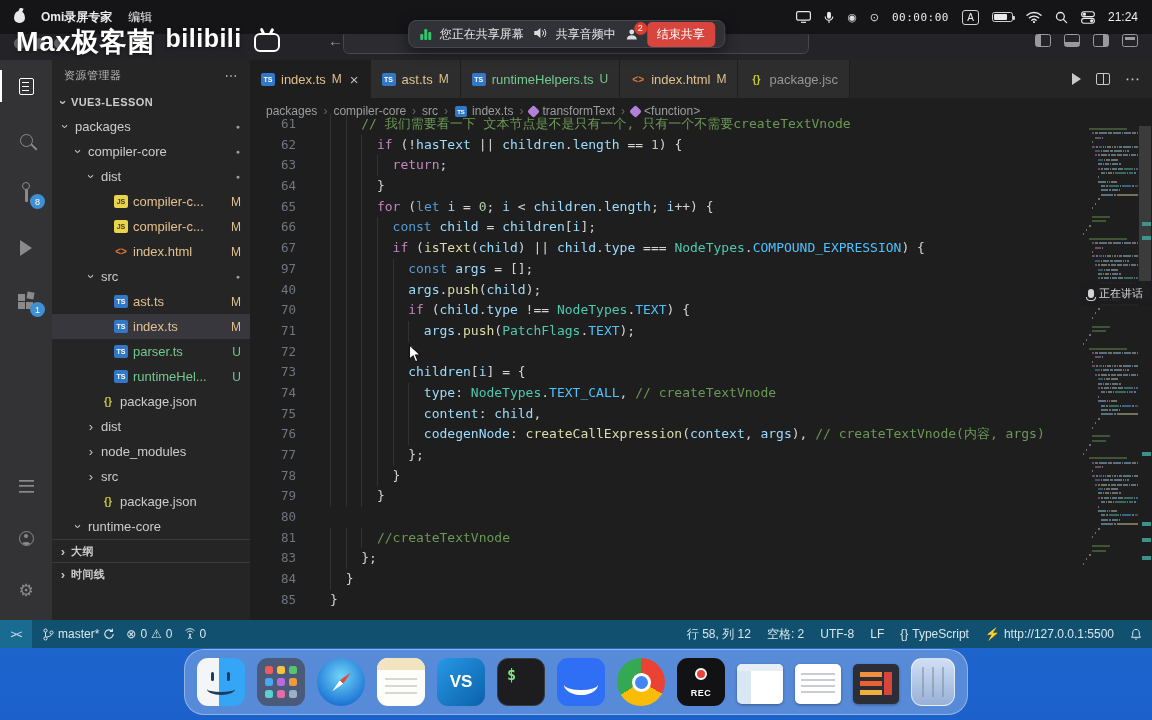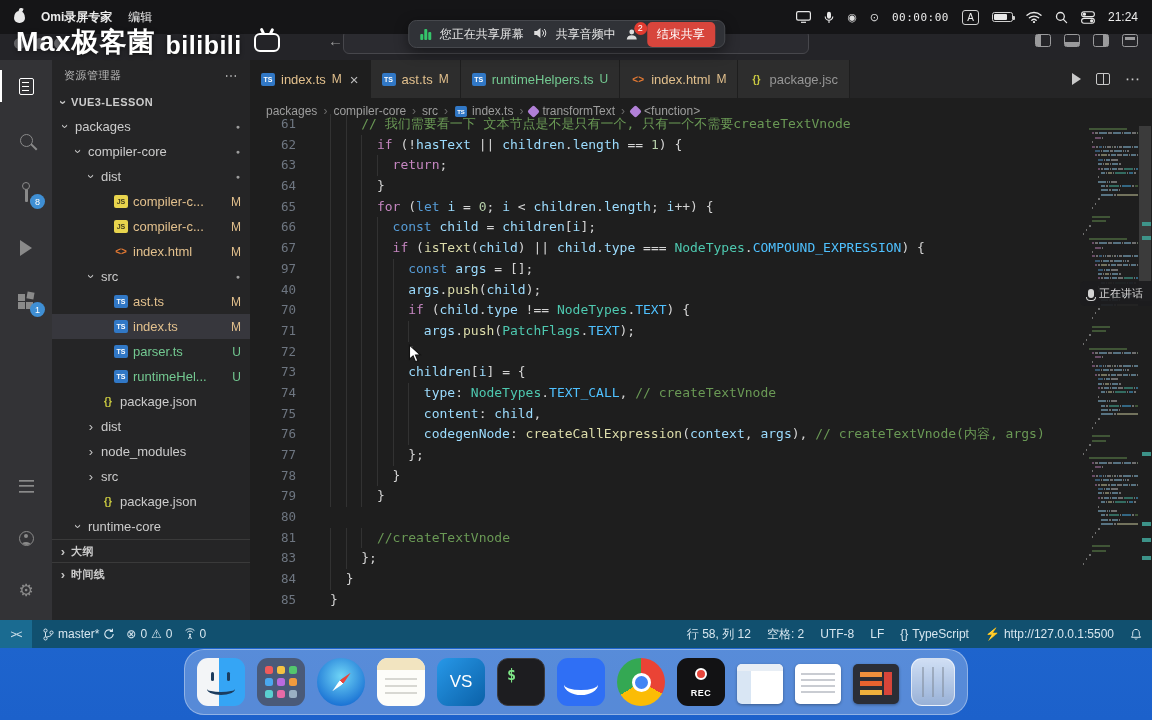--- a/index.html
+++ b/index.html
@@ -25,21 +25,21 @@
 
 .sharebar{position:absolute;top:20px;left:50%;transform:translateX(-53%);height:28px;background:#303237;border:1px solid #46484d;border-radius:8px;display:flex;align-items:center;gap:9px;padding:0 9px 0 11px;z-index:80;box-shadow:0 4px 14px rgba(0,0,0,.45);color:#e9e9e9;font-size:12px;white-space:nowrap}
 .eq{display:flex;align-items:flex-end;gap:1.5px;height:11px}
 .eq i{width:2.5px;background:#35c56a;border-radius:1px}
 .eq i:nth-child(1){height:6px}.eq i:nth-child(2){height:11px}.eq i:nth-child(3){height:8px}
 .share-badge-wrap{position:relative;display:flex;align-items:center}
 .share-badge{position:absolute;top:-6px;right:-9px;background:#e23b30;color:#fff;font-size:9px;min-width:13px;height:13px;border-radius:7px;display:flex;align-items:center;justify-content:center;padding:0 3px}
 .endshare{background:#d7453c;color:#fff;border-radius:5px;padding:4px 10px;font-size:12px;cursor:pointer}
 
 
-.watermark{position:absolute;left:16px;top:24px;z-index:90;display:flex;align-items:flex-end;gap:10px;color:#fff;text-shadow:0 1px 4px rgba(0,0,0,.55);pointer-events:none}
+.watermark{position:absolute;left:16px;top:24px;z-index:90;display:flex;align-items:flex-start;gap:10px;color:#fff;text-shadow:0 1px 4px rgba(0,0,0,.55);pointer-events:none}
 .wm-name{font-size:27px;font-weight:700;letter-spacing:1px}
 .wm-brand{font-size:25px;font-weight:800;letter-spacing:.5px}
 .wm-tv{width:26px;height:19px;border:2.5px solid #fff;border-radius:6px;position:relative;align-self:center;margin-left:2px}
 .wm-tv::before,.wm-tv::after{content:"";position:absolute;top:-7px;width:2.5px;height:7px;background:#fff;border-radius:2px}
 .wm-tv::before{left:5px;transform:rotate(-25deg)}
 .wm-tv::after{right:5px;transform:rotate(25deg)}
 
 
 .vscode{position:absolute;top:24px;left:0;width:1152px;height:624px;z-index:10;display:flex;flex-direction:column}
 .titlebar{height:36px;background:#242428;position:relative;flex:none}
@@ -160,21 +160,21 @@
 .f-smile{position:absolute;left:10px;right:10px;bottom:11px;height:12px;border-bottom:3px solid #1b3c5e;border-radius:0 0 50% 50%}
 .launchpad-icon{background:rgba(70,74,88,.75);display:grid;grid-template-columns:repeat(3,8px);grid-template-rows:repeat(3,8px);gap:4px;align-content:center;justify-content:center}
 .lp-dot{border-radius:2.5px}
 .lp0{background:#f05b5b}.lp1{background:#f5c242}.lp2{background:#53c66e}.lp3{background:#4aa8f0}.lp4{background:#b96ae0}.lp5{background:#f09a3e}.lp6{background:#5ad0d0}.lp7{background:#e86aa6}.lp8{background:#9ab0c4}
 .safari-icon{background:radial-gradient(circle at 50% 38%,#6fd5f6,#1a72d4 78%);border-radius:50%}
 .needle{position:absolute;left:50%;top:50%;width:5px;height:26px;margin:-13px 0 0 -2.5px;background:linear-gradient(180deg,#e8453c 0 50%,#fff 50% 100%);transform:rotate(45deg);clip-path:polygon(50% 0,100% 50%,50% 100%,0 50%)}
 .notes-icon{background:#fdfdf9}
 .notes-icon::before{content:"";position:absolute;left:0;right:0;top:0;height:12px;background:#f2e4c0;border-radius:11px 11px 0 0}
 .notes-icon::after{content:"";position:absolute;left:8px;right:8px;top:20px;height:2px;background:#d8d8d2;box-shadow:0 7px 0 #d8d8d2,0 14px 0 #d8d8d2}
 .vscode-icon{background:linear-gradient(135deg,#2798e8,#0b61a8)}
-.vs-txt{position:absolute;inset:0;display:flex;align-items:center;justify-content:center;color:#fff;font-weight:400;font-size:17px}
+.vs-txt{position:absolute;inset:0;display:flex;align-items:center;justify-content:center;color:#fff;font-weight:700;font-size:17px}
 .terminal-icon{background:#1d1d20;border:1px solid #3a3a3e}
 .term-txt{position:absolute;left:9px;top:7px;color:#7ee787;font-weight:700;font-size:15px;font-family:"DejaVu Sans Mono",monospace}
 .wave-app-icon{background:#2f6ff5}
 .wave-app-icon::after{content:"";position:absolute;left:7px;right:7px;top:16px;height:16px;border-radius:50%;border-bottom:5px solid #fff}
 .chrome-icon{border-radius:50%;background:conic-gradient(#ea4335 0 33%,#fbbc05 33% 66%,#34a853 66% 100%)}
 .chrome-center{position:absolute;left:50%;top:50%;width:19px;height:19px;margin:-9.5px 0 0 -9.5px;background:#4285f4;border:3.5px solid #fff;border-radius:50%}
 .screen-recorder-icon{background:#121214}
 .rec-dot{position:absolute;left:50%;top:10px;margin-left:-6px;width:12px;height:12px;border-radius:50%;background:#e8463c;border:2px solid #fff}
 .rec-txt{position:absolute;left:0;right:0;bottom:8px;text-align:center;color:#fff;font-size:9px;font-weight:700;letter-spacing:.5px}
 .window-preview-1-icon,.window-preview-2-icon,.window-preview-3-icon{width:46px;height:40px;align-self:flex-end;margin-bottom:2px;background:#fff;border-radius:5px;box-shadow:0 1px 3px rgba(0,0,0,.35)}

